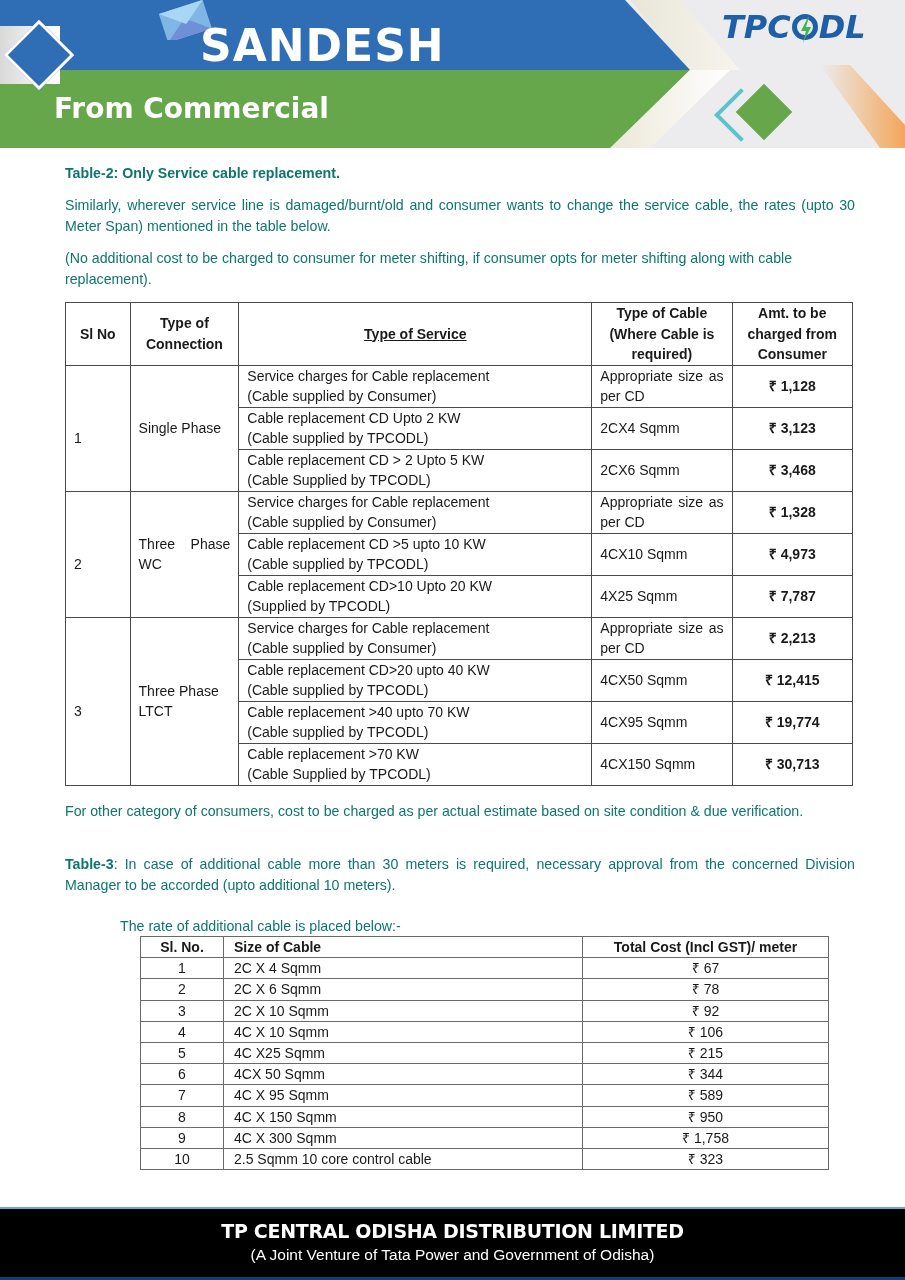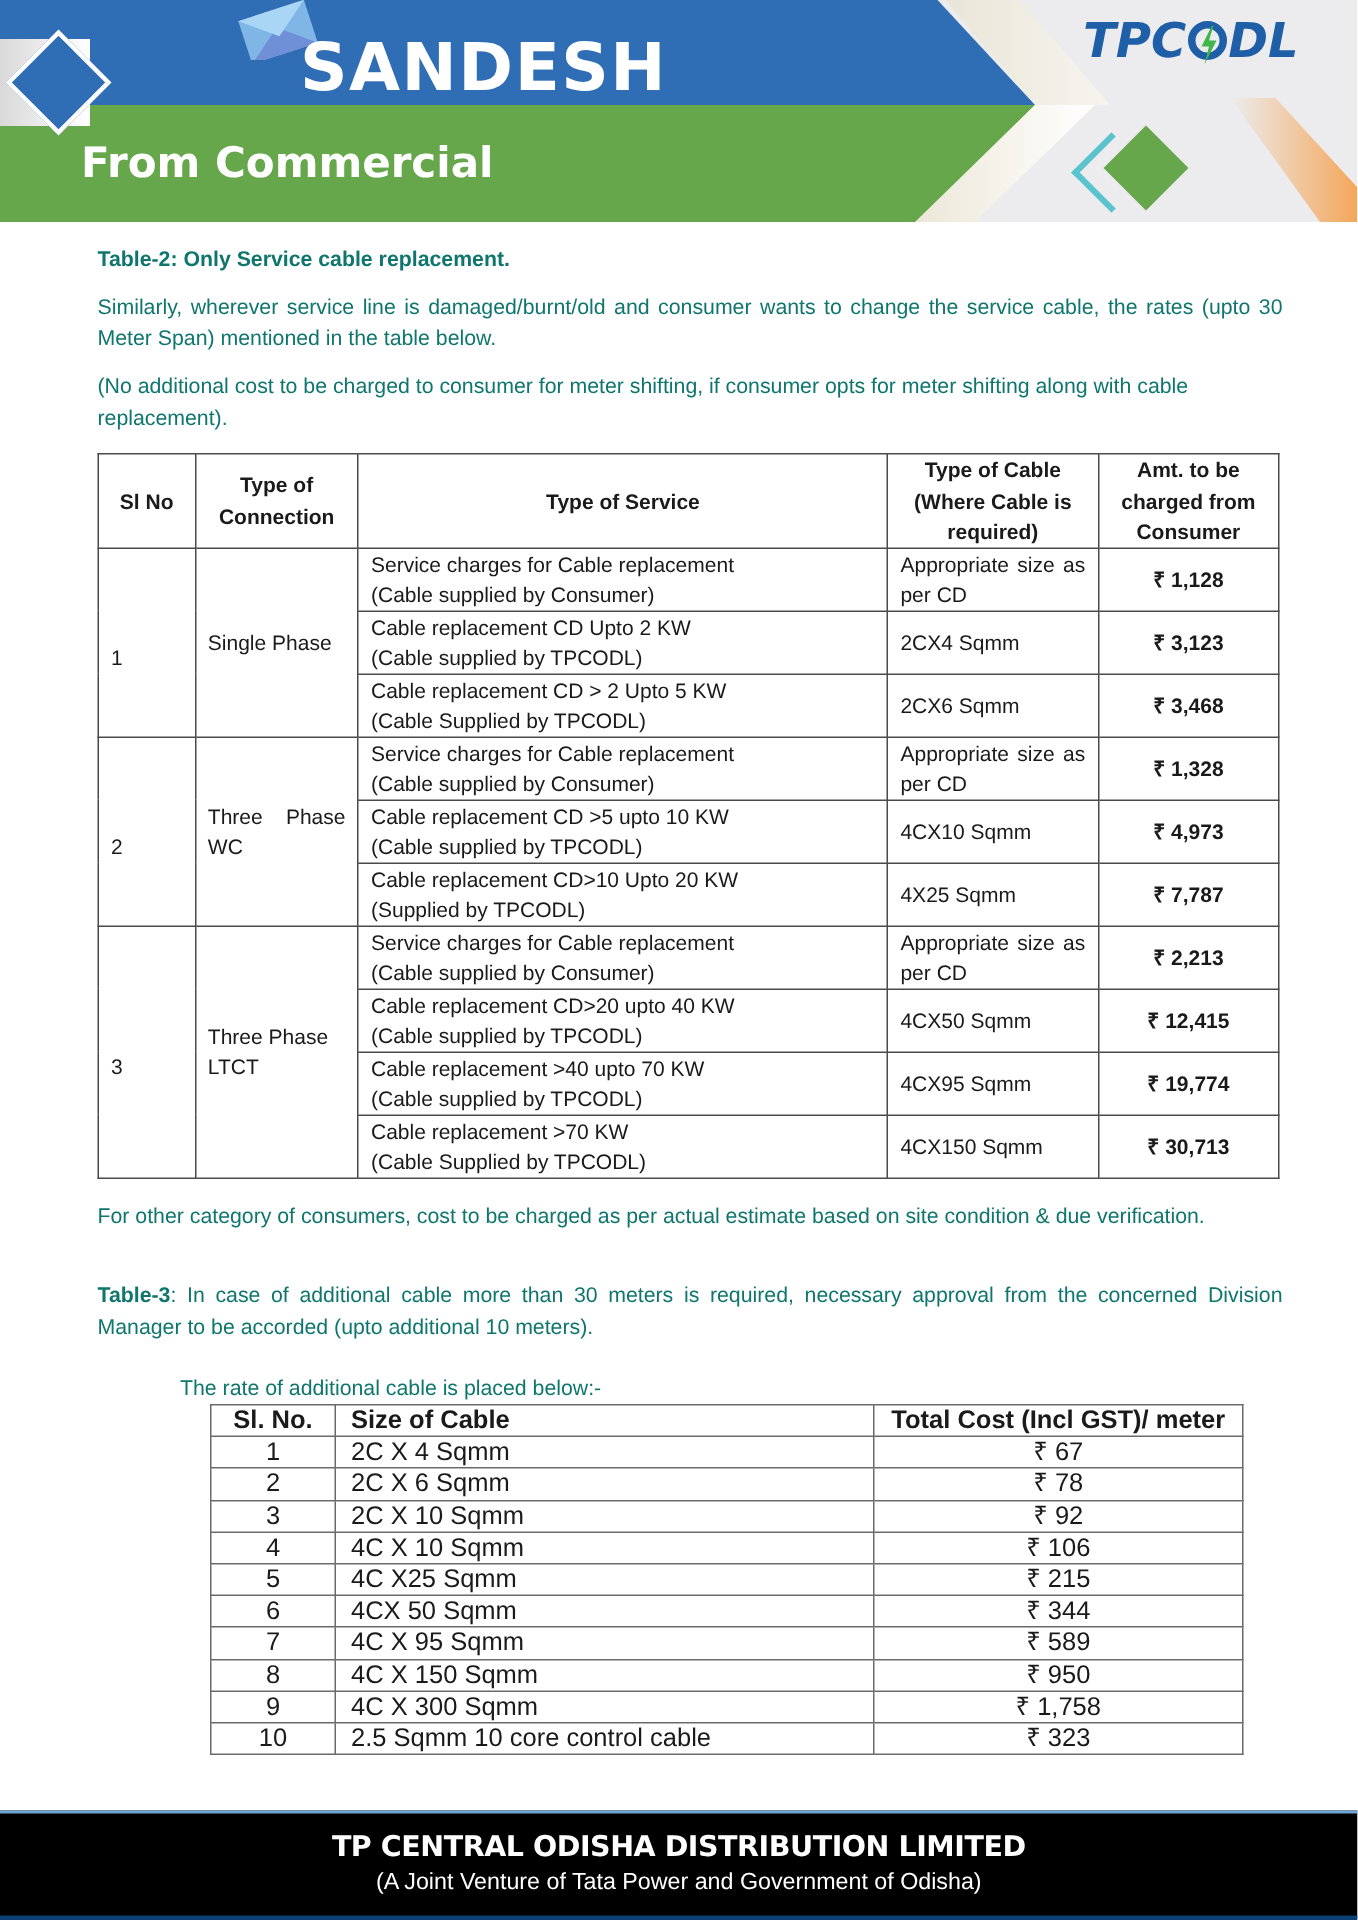--- a/index.html
+++ b/index.html
@@ -48,30 +48,30 @@
   .justify { text-align: justify; text-align-last: left; }
 
   
   table { border-collapse: collapse; position: absolute; }
   .t1 { left: 65px; top: 302px; width: 788px; font-size: 14px; }
   .t1 td, .t1 th { border: 1px solid #4a4a4a; padding: 0 8px; vertical-align: middle; line-height: 20.5px; }
   .t1 th { font-weight: bold; text-align: center; height: 61px; }
   .t1 td { height: 40.5px; }
   .t1 .c-sl { width: 48px; }
   .t1 .c-conn { width: 92px; }
-  .t1 .c-svc { width: 340px; }
+  .t1 .c-svc { width: 340px; text-decoration: underline; }
   .t1 .c-cab { width: 124px; }
   .t1 .c-amt { width: 104px; }
   .t1 .svc { line-height: 20.5px; }
   .t1 .cab-appr { text-align: justify; text-align-last: left; }
   .t1 .amt { text-align: center; font-weight: bold; }
   .t1 .conn-split { text-align: justify; text-align-last: left; }
 
   
-  .t2 { left: 140px; top: 936px; width: 689px; font-size: 17px; }
+  .t2 { left: 140px; top: 936px; width: 689px; font-size: 14px; }
   .t2 td, .t2 th { border: 1px solid #6a6a6a; height: 20.2px; padding: 0 10px; line-height: 20px; }
   .t2 th { font-weight: bold; }
   .t2 .c-sl { width: 62px; text-align: center; }
   .t2 .c-size { width: 338px; text-align: left; }
   .t2 .c-cost { text-align: center; }
   .t2 td.c-cost { font-weight: normal; }
 
   
   .footer { position: absolute; left: 0; top: 1207px; width: 905px; height: 70px; background: #000000;
     border-top: 2px solid #6fa6d6; color: #ffffff; text-align: center; }

